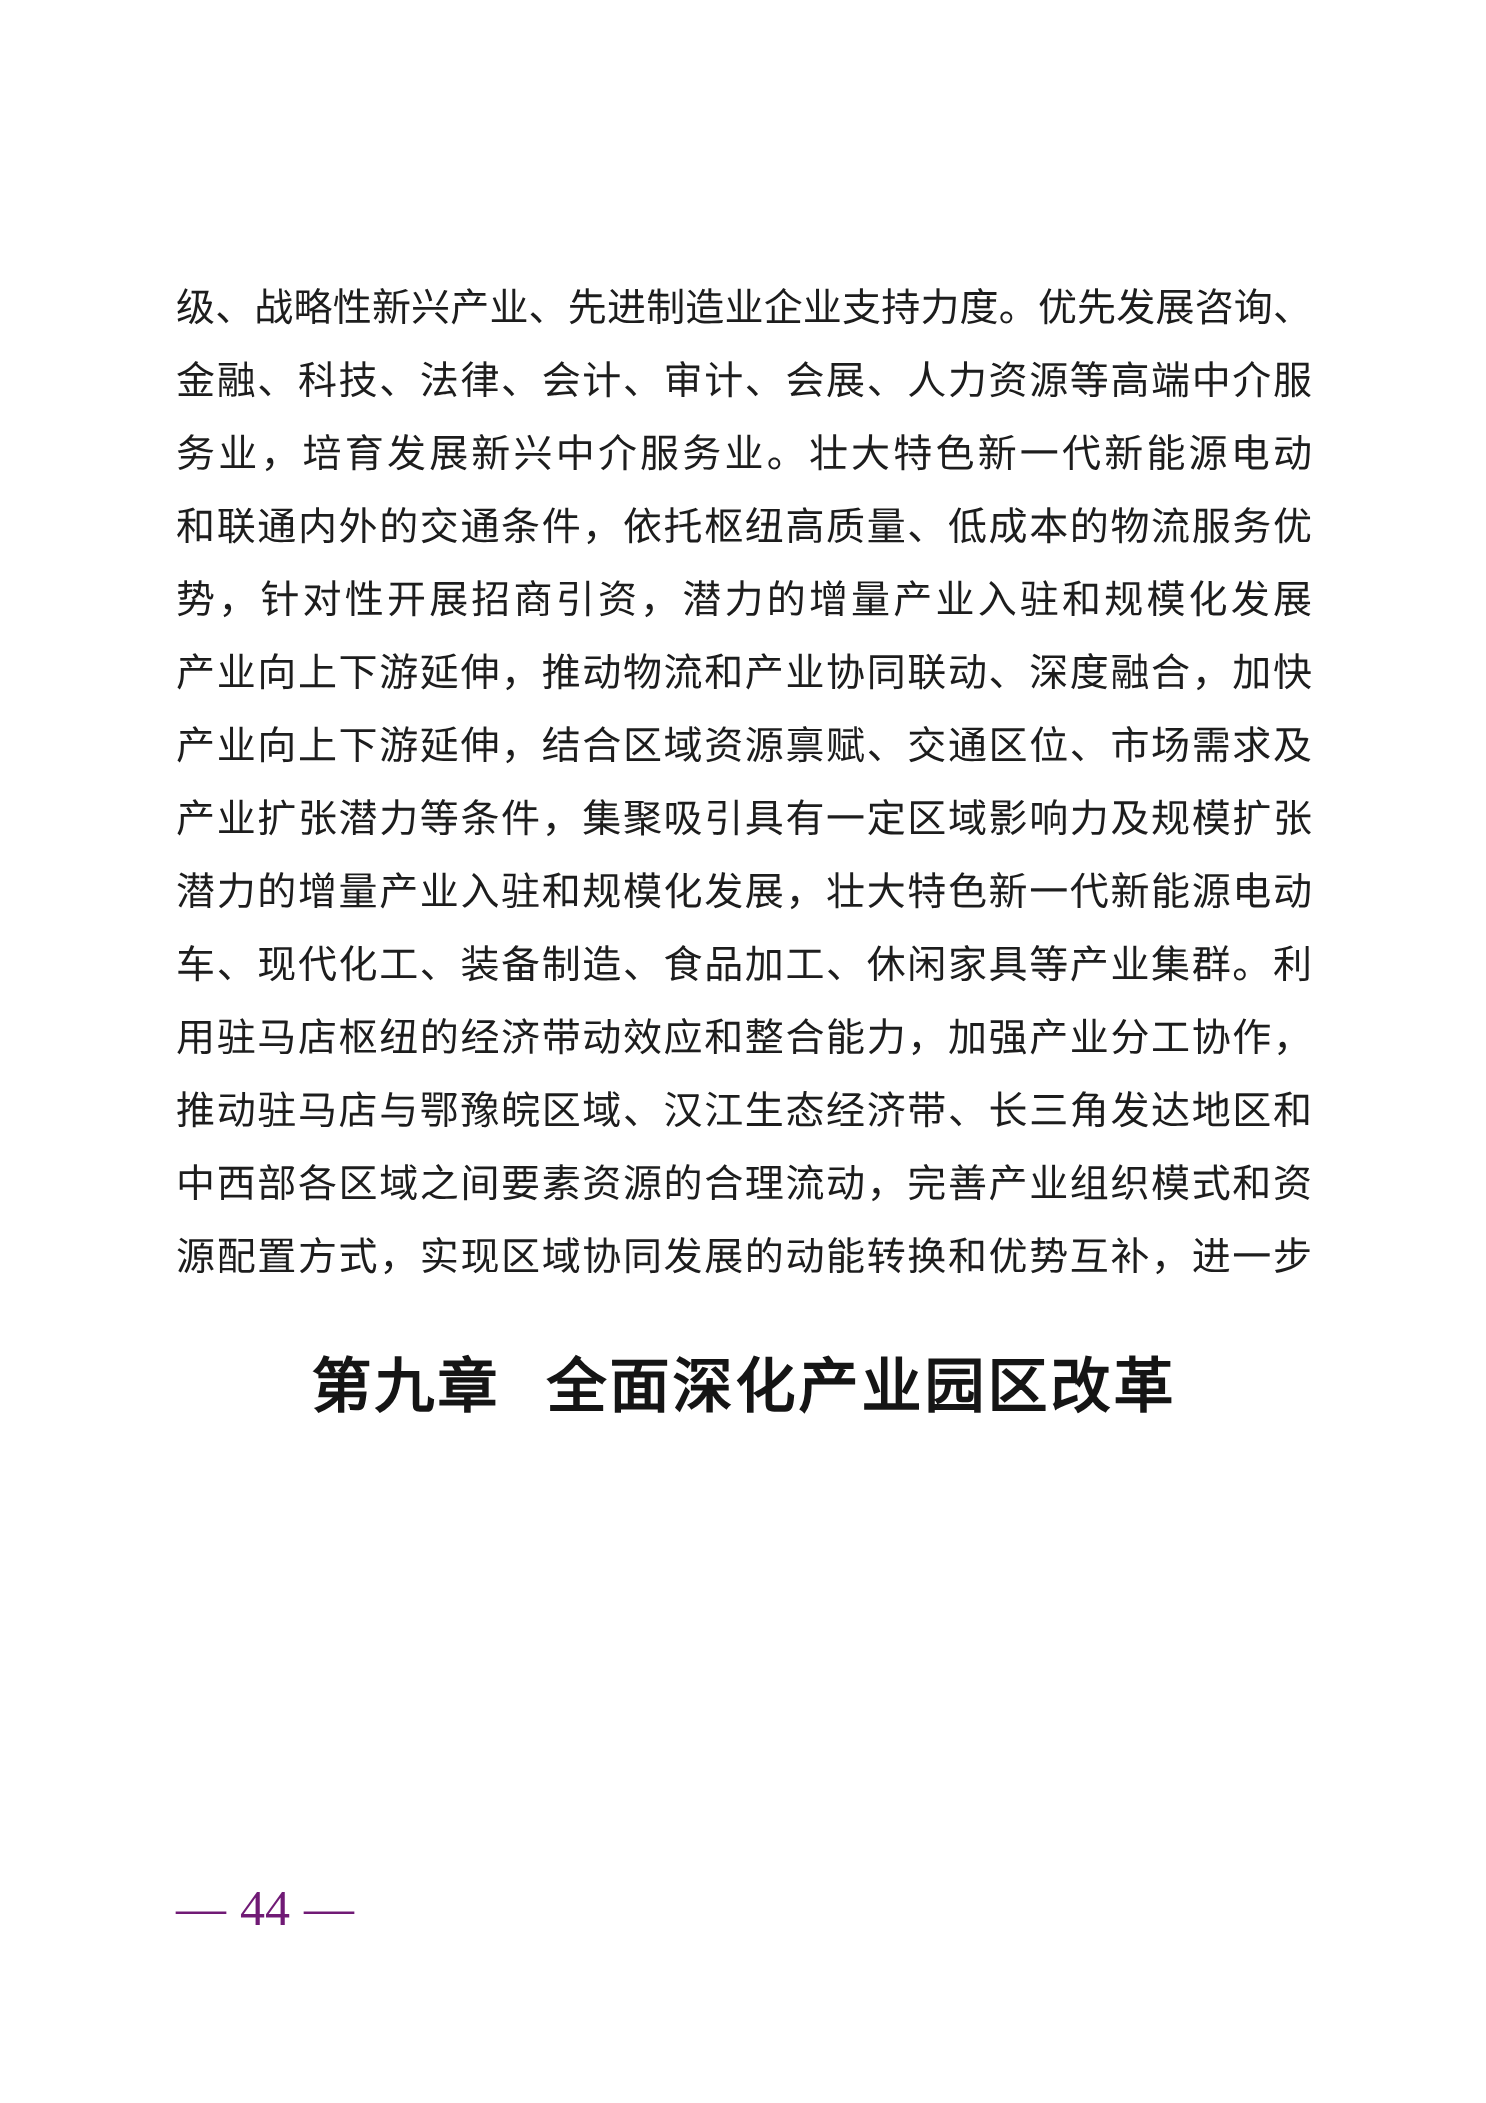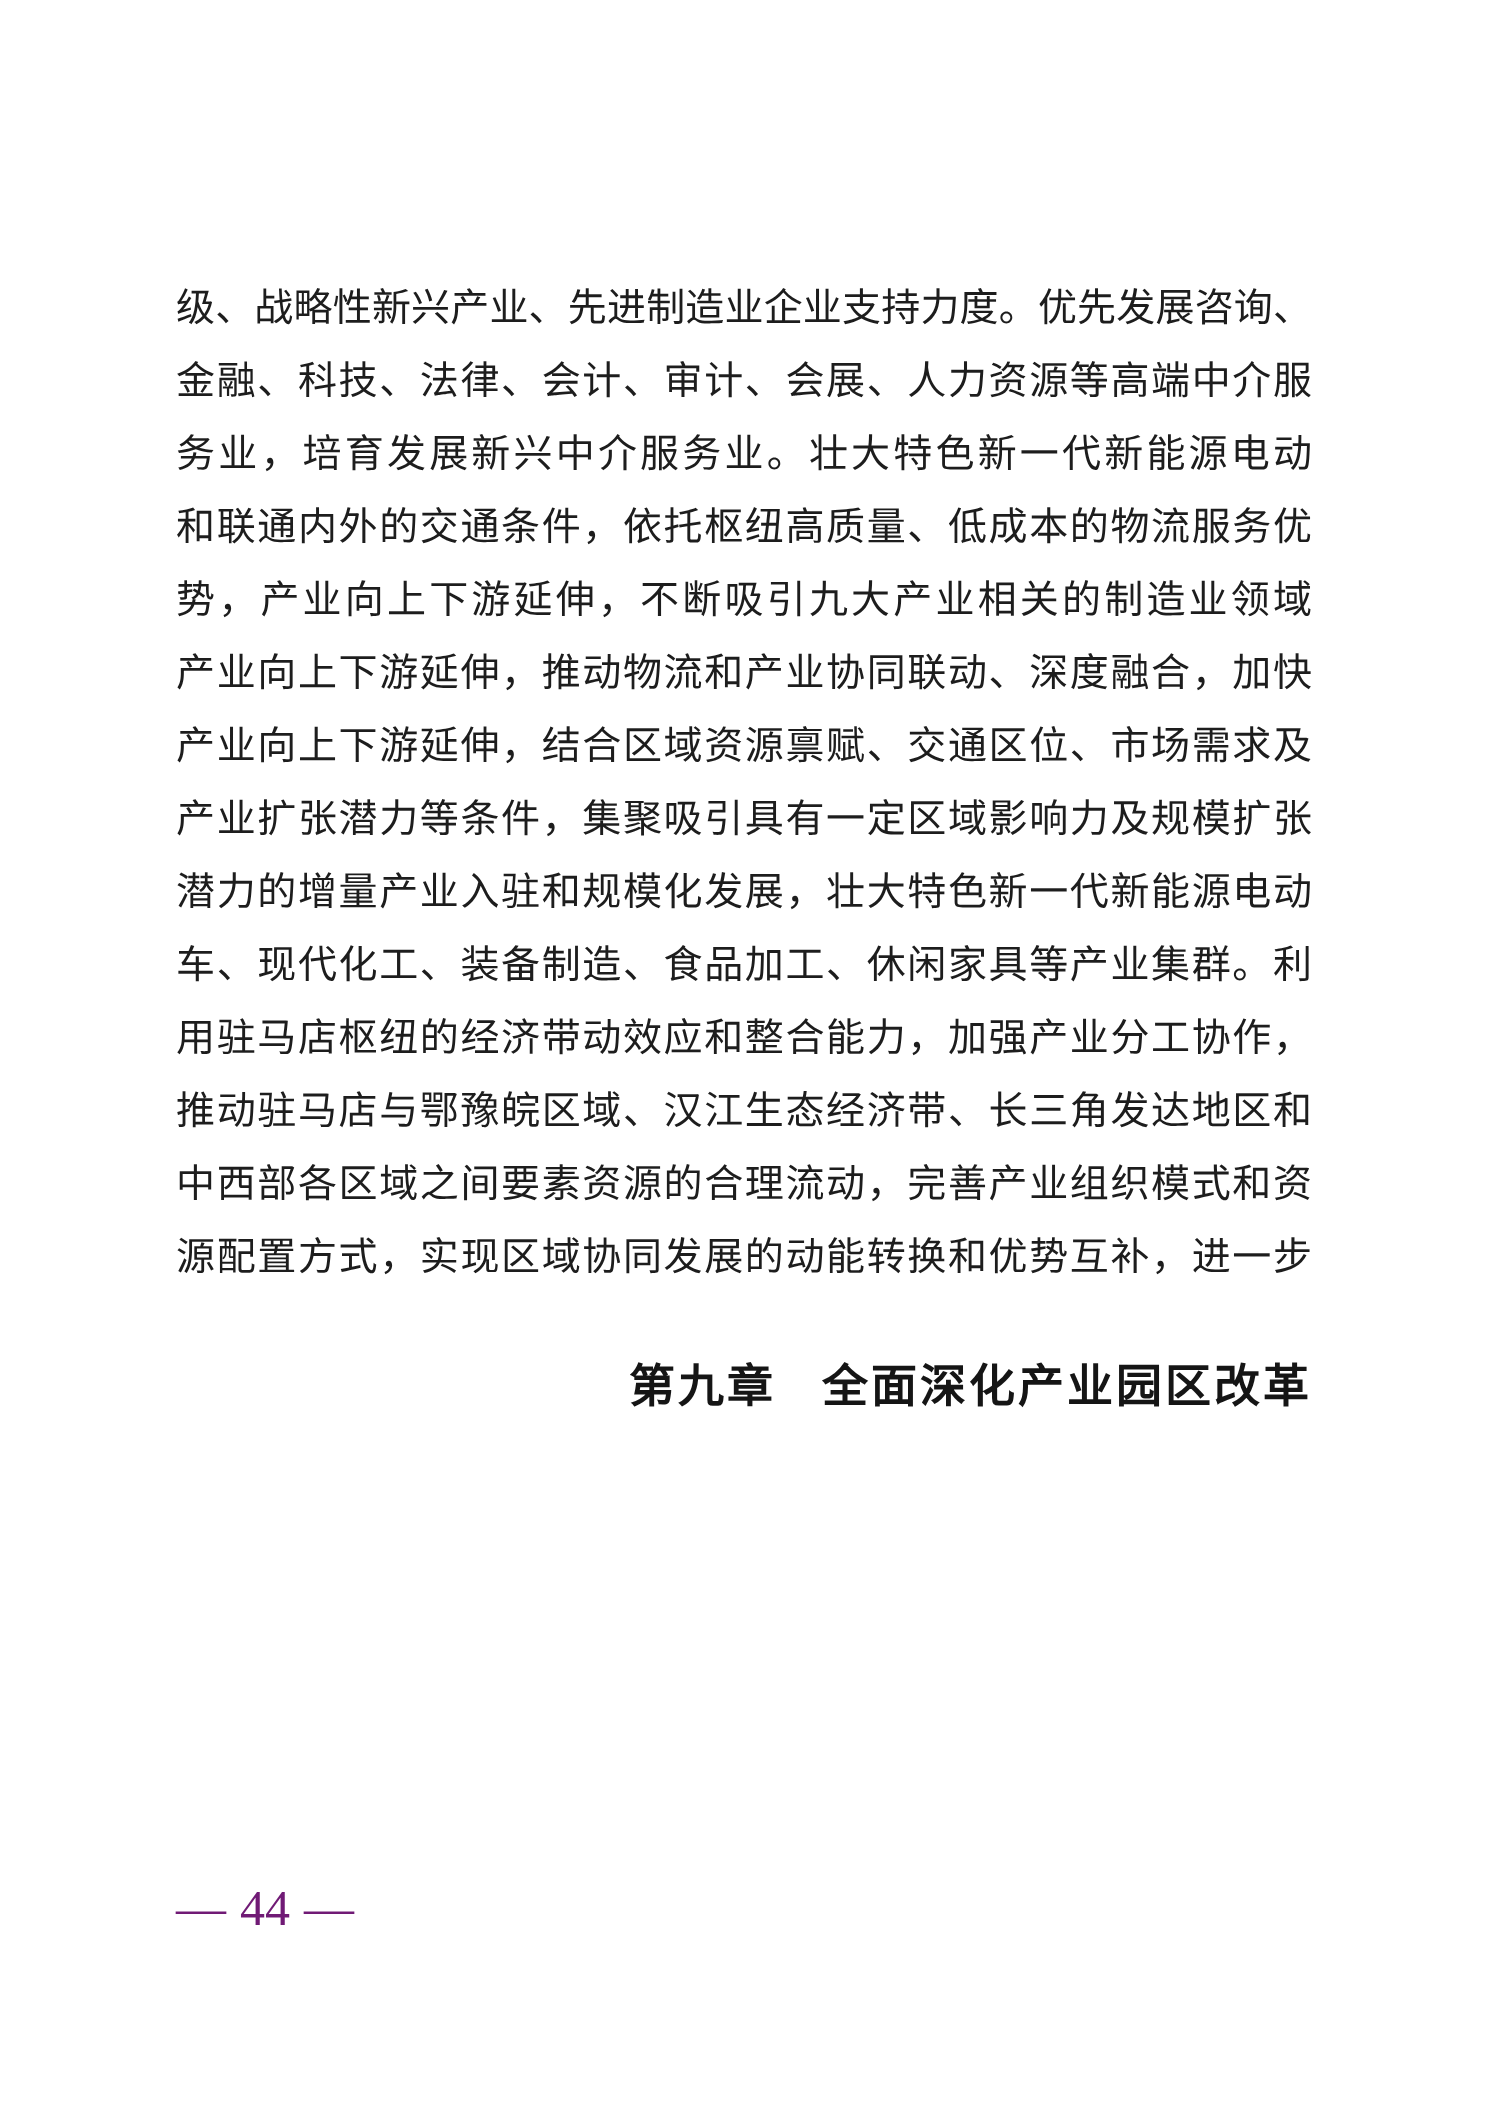--- a/index.html
+++ b/index.html
@@ -38,22 +38,22 @@
   }
   .line.last {
     text-align-last: left;
   }
   .line.indent {
     text-indent: 80px;
   }
   .chapter-heading {
     margin: 57px 0 66px 0;
     padding: 0;
-    text-align: right;
-    font-size: 46px;
+    text-align: center;
+    font-size: 60px;
     line-height: 74px;
     font-weight: 700;
     letter-spacing: 3px;
     color: #151515;
     white-space: nowrap;
   }
   .heading-gap {
     display: inline-block;
     width: 46px;
   }
@@ -74,21 +74,21 @@
 <body>
 
 <div class="page">
   <section class="content">
 
     <div class="paragraph">
         <div class="line">级、战略性新兴产业、先进制造业企业支持力度。优先发展咨询、</div>
         <div class="line">金融、科技、法律、会计、审计、会展、人力资源等高端中介服</div>
         <div class="line">务业，培育发展新兴中介服务业。壮大特色新一代新能源电动</div>
         <div class="line">和联通内外的交通条件，依托枢纽高质量、低成本的物流服务优</div>
-        <div class="line">势，产业向上下游延伸，不断吸引九大产业相关的制造业领域</div>
+        <div class="line">势，针对性开展招商引资，潜力的增量产业入驻和规模化发展</div>
         <div class="line">产业向上下游延伸，推动物流和产业协同联动、深度融合，加快</div>
         <div class="line">产业向上下游延伸，结合区域资源禀赋、交通区位、市场需求及</div>
         <div class="line">产业扩张潜力等条件，集聚吸引具有一定区域影响力及规模扩张</div>
         <div class="line">潜力的增量产业入驻和规模化发展，壮大特色新一代新能源电动</div>
         <div class="line">车、现代化工、装备制造、食品加工、休闲家具等产业集群。利</div>
         <div class="line">用驻马店枢纽的经济带动效应和整合能力，加强产业分工协作，</div>
         <div class="line">推动驻马店与鄂豫皖区域、汉江生态经济带、长三角发达地区和</div>
         <div class="line">中西部各区域之间要素资源的合理流动，完善产业组织模式和资</div>
         <div class="line">源配置方式，实现区域协同发展的动能转换和优势互补，进一步</div>
       </div>

